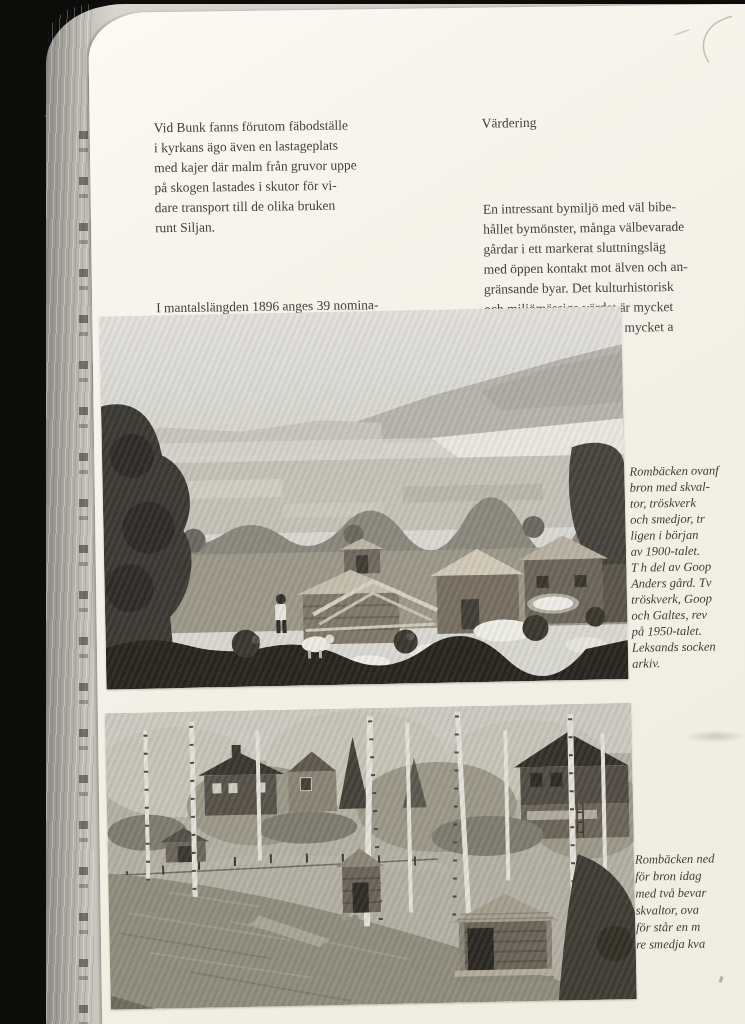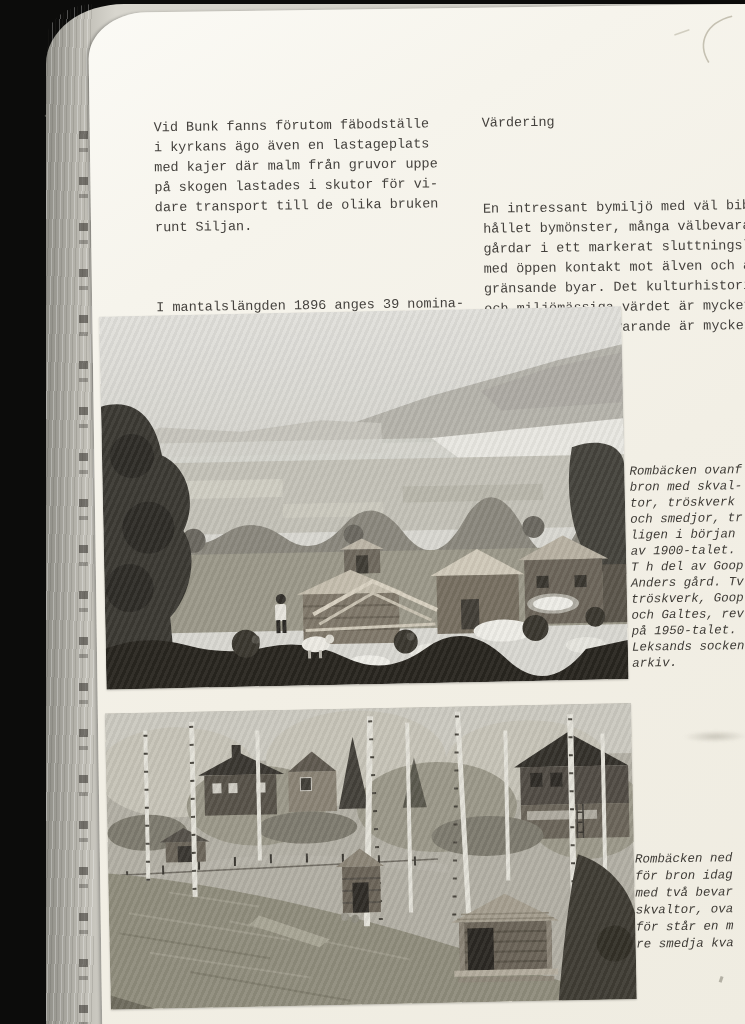--- a/index.html
+++ b/index.html
@@ -1,17 +1,17 @@
 <!DOCTYPE html>
 <html><head>
 <meta charset="utf-8">
 <style>
   html,body{margin:0;padding:0;background:#000;}
   .scene{position:relative;width:745px;height:1024px;overflow:hidden;
-         background:#0c0c0b;font-family:Liberation Mono, monospace;}
+         background:#0c0c0b;font-family:Liberation Serif, serif;}
   
   .scratch{position:absolute;background:rgba(165,162,152,.45);border-radius:2px;}
   .scratch.s1{left:44px;top:112px;width:14px;height:2px;transform:rotate(-28deg);}
   .scratch.s2{left:58px;top:158px;width:11px;height:2px;transform:rotate(-15deg);opacity:.6;}
 
   
   .page-stack{position:absolute;left:46px;top:4px;width:694px;height:1020px;
       background:linear-gradient(90deg,#8f8e87 0%,#c3c1b9 6%,#d8d6ce 10%,#cbc9c1 100%);
       border-top-left-radius:78px 60px;}
   .stack-streaks{position:absolute;left:46px;top:4px;width:48px;height:1020px;

